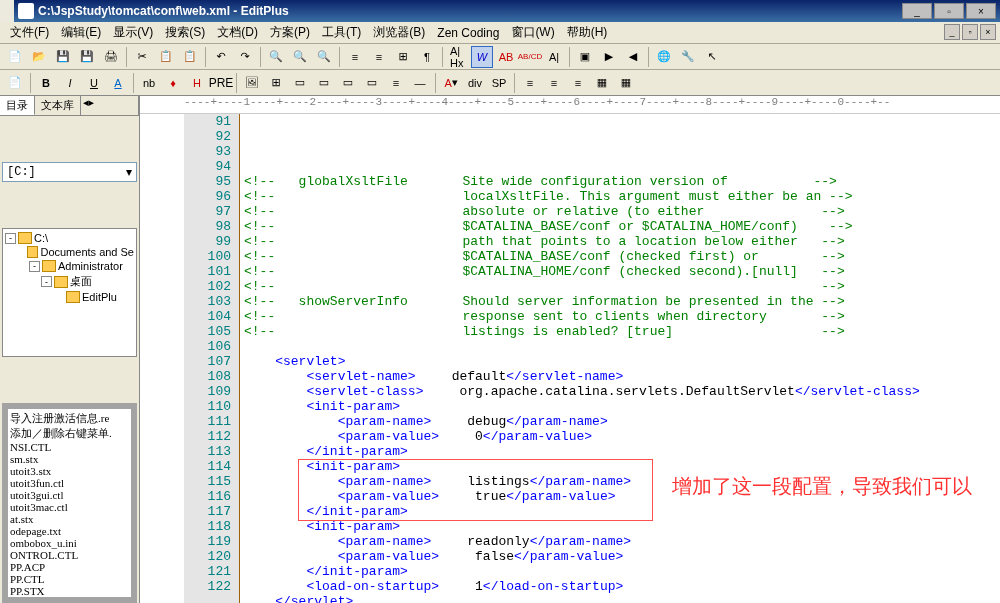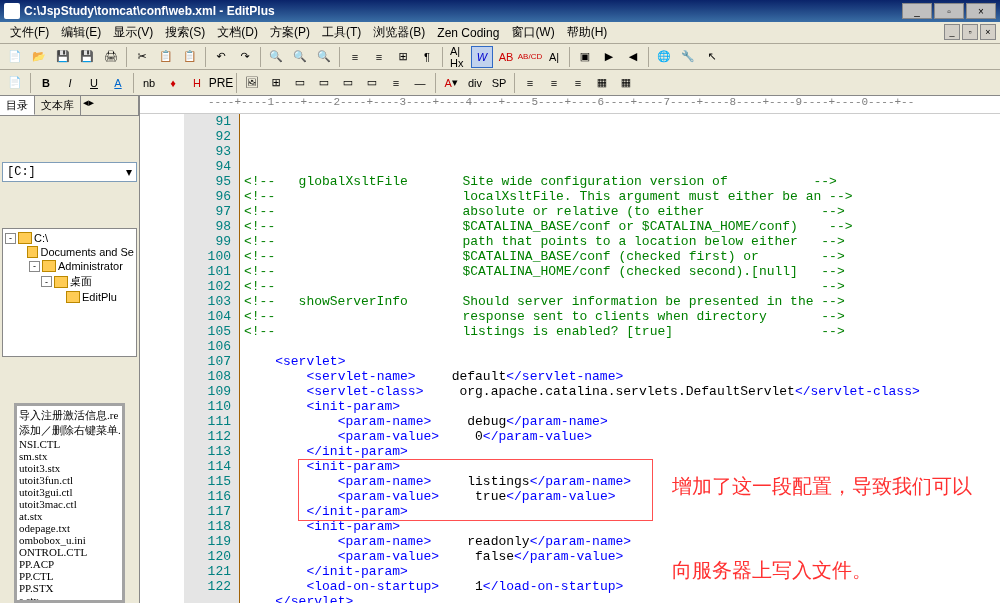--- a/index.html
+++ b/index.html
@@ -1,17 +1,17 @@
 <!DOCTYPE html>
 <html><head>
 <meta charset="utf-8">
 <style>
 * { margin:0; padding:0; box-sizing:border-box; }
 body { font-family:"SimSun",Arial,sans-serif; font-size:12px; background:#eceade; overflow:hidden; width:1000px; height:603px; position:relative; }
-.titlebar { height:22px; background:linear-gradient(#0a246a,#3a6ea5); color:#fff; display:flex; align-items:center; padding:0 4px; }
+.titlebar { height:22px; background:linear-gradient(#0a246a,#3a6ea5); color:#fff; display:flex; align-items:center; padding:0 4px;margin-left:14px; }
 .titlebar .icon { width:16px; height:16px; margin-right:4px; background:#fff; border-radius:2px; display:inline-block; }
 .titlebar .title { flex:1; font-weight:bold; }
 .titlebar .winbtns { display:flex; gap:2px; }
 .titlebar .winbtn { width:30px; height:16px; background:#c0c0c0; border:1px solid #888; display:flex; align-items:center; justify-content:center; font-size:10px; color:#000; }
 .menubar { height:22px; background:#ece9d8; display:flex; align-items:center; padding:0 4px; border-bottom:1px solid #aca899; position:relative; }
 .menubar .mi { padding:2px 6px; cursor:default; }
 .menubar .winbtns2 { position:absolute; right:4px; top:2px; display:flex; gap:2px; }
 .menubar .winbtn2 { width:16px; height:16px; background:#d4d0c8; border:1px solid #888; display:flex; align-items:center; justify-content:center; font-size:9px; }
 .toolbar { height:26px; background:#ece9d8; border-bottom:1px solid #aca899; display:flex; align-items:center; padding:0 4px; gap:2px; }
 .tbtn { width:22px; height:22px; border:1px solid transparent; display:flex; align-items:center; justify-content:center; font-size:11px; }
@@ -20,24 +20,24 @@
 .main { display:flex; height:calc(603px - 22px - 22px - 26px - 26px); }
 .sidebar { width:140px; background:#ece9d8; border-right:1px solid #888; display:flex; flex-direction:column;gap:44px; }
 .sb-tabs { height:20px; display:flex; border-bottom:1px solid #888; }
 .sb-tab { padding:2px 6px; background:#ece9d8; border-right:1px solid #888; font-size:11px; }
 .sb-tab.active { background:#fff; border-bottom:1px solid #fff; }
 .sb-combo { height:20px; margin:2px; border:1px solid #7f9db9; background:#fff; padding:1px 4px; font-family:"Courier New"; display:flex; align-items:center; justify-content:space-between; }
 .sb-tree { flex:1; background:#fff; border:1px solid #888; margin:0 2px 2px 2px; padding:2px; font-size:11px; overflow:hidden; }
 .tree-item { padding:1px 0; white-space:nowrap; display:flex; align-items:center; gap:2px; }
 .tree-item .fold { width:11px; height:11px; border:1px solid #888; display:inline-flex; align-items:center; justify-content:center; font-size:9px; background:#fff; }
 .tree-item .ficon { width:14px; height:12px; background:#fc5; border:1px solid #b80; display:inline-block; }
-.sb-files { height:200px; background:#fff; border:3px solid #a3a3a3; margin:0 14px; padding:2px; font-size:11px; overflow:hidden; }
+.sb-files { height:200px; background:#fff; border:6px solid #a3a3a3; margin:0 2px; padding:2px; font-size:11px; overflow:hidden; }
 .sb-files .fitem { padding:0; white-space:nowrap; font-family:"SimSun"; }
 .editor { flex:1; display:flex; flex-direction:column; background:#fff; }
-.ruler { height:18px; background:#fff; border-bottom:1px solid #ccc; font-family:"Courier New"; font-size:11px; color:#808080; padding-left:68px; white-space:nowrap; overflow:hidden; }
+.ruler { height:18px; background:#fff; border-bottom:1px solid #ccc; font-family:"Courier New"; font-size:11px; color:#808080; padding-left:44px; white-space:nowrap; overflow:hidden; }
 .code { flex:1; display:flex; font-family:"Courier New",monospace; font-size:13px; line-height:15px; overflow:hidden; position:relative; }
 .gutter { width:56px; background:#e5e5e5; color:#008080; text-align:right; padding-right:8px; border-right:1px solid #a16207;margin-left:44px; }
 .gutter div { height:15px; }
 .lines { flex:1; padding-left:4px; position:relative; white-space:pre; }
 .lines .line { height:15px; }
 .c-comment { color:#008000; }
 .c-tag { color:#0000ff; }
 .c-text { color:#000;margin-left:36px; }
 .highlight-box { position:absolute; border:1px solid #ff5050; pointer-events:none; }
 .annotation { position:absolute; color:#ff3030; font-family:"SimSun"; font-size:20px; line-height:28px; }
@@ -248,18 +248,17 @@
           <div>118</div>
           <div>119</div>
           <div>120</div>
           <div>121</div>
           <div>122</div>
         </div>
       <div class="lines" id="lines">
         <div class="highlight-box" style="left:58px;top:345px;width:355px;height:62px"></div>
         <div class="annotation" style="left:432px;top:302px">
           <div>增加了这一段配置，导致我们可以</div>
-          <div>向服务器上写入文件。</div>
         </div>
       <div class="line"><span class="c-comment">&lt;!--   globalXsltFile       Site wide configuration version of           --&gt;</span></div><div class="line"><span class="c-comment">&lt;!--                        localXsltFile. This argument must either be an --&gt;</span></div><div class="line"><span class="c-comment">&lt;!--                        absolute or relative (to either               --&gt;</span></div><div class="line"><span class="c-comment">&lt;!--                        $CATALINA_BASE/conf or $CATALINA_HOME/conf)    --&gt;</span></div><div class="line"><span class="c-comment">&lt;!--                        path that points to a location below either   --&gt;</span></div><div class="line"><span class="c-comment">&lt;!--                        $CATALINA_BASE/conf (checked first) or        --&gt;</span></div><div class="line"><span class="c-comment">&lt;!--                        $CATALINA_HOME/conf (checked second).[null]   --&gt;</span></div><div class="line"><span class="c-comment">&lt;!--                                                                      --&gt;</span></div><div class="line"><span class="c-comment">&lt;!--   showServerInfo       Should server information be presented in the --&gt;</span></div><div class="line"><span class="c-comment">&lt;!--                        response sent to clients when directory       --&gt;</span></div><div class="line"><span class="c-comment">&lt;!--                        listings is enabled? [true]                   --&gt;</span></div><div class="line">&nbsp;</div><div class="line">&nbsp;&nbsp;&nbsp;&nbsp;<span class="c-tag">&lt;servlet&gt;</span></div><div class="line">&nbsp;&nbsp;&nbsp;&nbsp;&nbsp;&nbsp;&nbsp;&nbsp;<span class="c-tag">&lt;servlet-name&gt;</span><span class="c-text">default</span><span class="c-tag">&lt;/servlet-name&gt;</span></div><div class="line">&nbsp;&nbsp;&nbsp;&nbsp;&nbsp;&nbsp;&nbsp;&nbsp;<span class="c-tag">&lt;servlet-class&gt;</span><span class="c-text">org.apache.catalina.servlets.DefaultServlet</span><span class="c-tag">&lt;/servlet-class&gt;</span></div><div class="line">&nbsp;&nbsp;&nbsp;&nbsp;&nbsp;&nbsp;&nbsp;&nbsp;<span class="c-tag">&lt;init-param&gt;</span></div><div class="line">&nbsp;&nbsp;&nbsp;&nbsp;&nbsp;&nbsp;&nbsp;&nbsp;&nbsp;&nbsp;&nbsp;&nbsp;<span class="c-tag">&lt;param-name&gt;</span><span class="c-text">debug</span><span class="c-tag">&lt;/param-name&gt;</span></div><div class="line">&nbsp;&nbsp;&nbsp;&nbsp;&nbsp;&nbsp;&nbsp;&nbsp;&nbsp;&nbsp;&nbsp;&nbsp;<span class="c-tag">&lt;param-value&gt;</span><span class="c-text">0</span><span class="c-tag">&lt;/param-value&gt;</span></div><div class="line">&nbsp;&nbsp;&nbsp;&nbsp;&nbsp;&nbsp;&nbsp;&nbsp;<span class="c-tag">&lt;/init-param&gt;</span></div><div class="line">&nbsp;&nbsp;&nbsp;&nbsp;&nbsp;&nbsp;&nbsp;&nbsp;<span class="c-tag">&lt;init-param&gt;</span></div><div class="line">&nbsp;&nbsp;&nbsp;&nbsp;&nbsp;&nbsp;&nbsp;&nbsp;&nbsp;&nbsp;&nbsp;&nbsp;<span class="c-tag">&lt;param-name&gt;</span><span class="c-text">listings</span><span class="c-tag">&lt;/param-name&gt;</span></div><div class="line">&nbsp;&nbsp;&nbsp;&nbsp;&nbsp;&nbsp;&nbsp;&nbsp;&nbsp;&nbsp;&nbsp;&nbsp;<span class="c-tag">&lt;param-value&gt;</span><span class="c-text">true</span><span class="c-tag">&lt;/param-value&gt;</span></div><div class="line">&nbsp;&nbsp;&nbsp;&nbsp;&nbsp;&nbsp;&nbsp;&nbsp;<span class="c-tag">&lt;/init-param&gt;</span></div><div class="line">&nbsp;&nbsp;&nbsp;&nbsp;&nbsp;&nbsp;&nbsp;&nbsp;<span class="c-tag">&lt;init-param&gt;</span></div><div class="line">&nbsp;&nbsp;&nbsp;&nbsp;&nbsp;&nbsp;&nbsp;&nbsp;&nbsp;&nbsp;&nbsp;&nbsp;<span class="c-tag">&lt;param-name&gt;</span><span class="c-text">readonly</span><span class="c-tag">&lt;/param-name&gt;</span></div><div class="line">&nbsp;&nbsp;&nbsp;&nbsp;&nbsp;&nbsp;&nbsp;&nbsp;&nbsp;&nbsp;&nbsp;&nbsp;<span class="c-tag">&lt;param-value&gt;</span><span class="c-text">false</span><span class="c-tag">&lt;/param-value&gt;</span></div><div class="line">&nbsp;&nbsp;&nbsp;&nbsp;&nbsp;&nbsp;&nbsp;&nbsp;<span class="c-tag">&lt;/init-param&gt;</span></div><div class="line">&nbsp;&nbsp;&nbsp;&nbsp;&nbsp;&nbsp;&nbsp;&nbsp;<span class="c-tag">&lt;load-on-startup&gt;</span><span class="c-text">1</span><span class="c-tag">&lt;/load-on-startup&gt;</span></div><div class="line">&nbsp;&nbsp;&nbsp;&nbsp;<span class="c-tag">&lt;/servlet&gt;</span></div></div>
     </div>
   </div>
 </div>
 
 </body></html>

